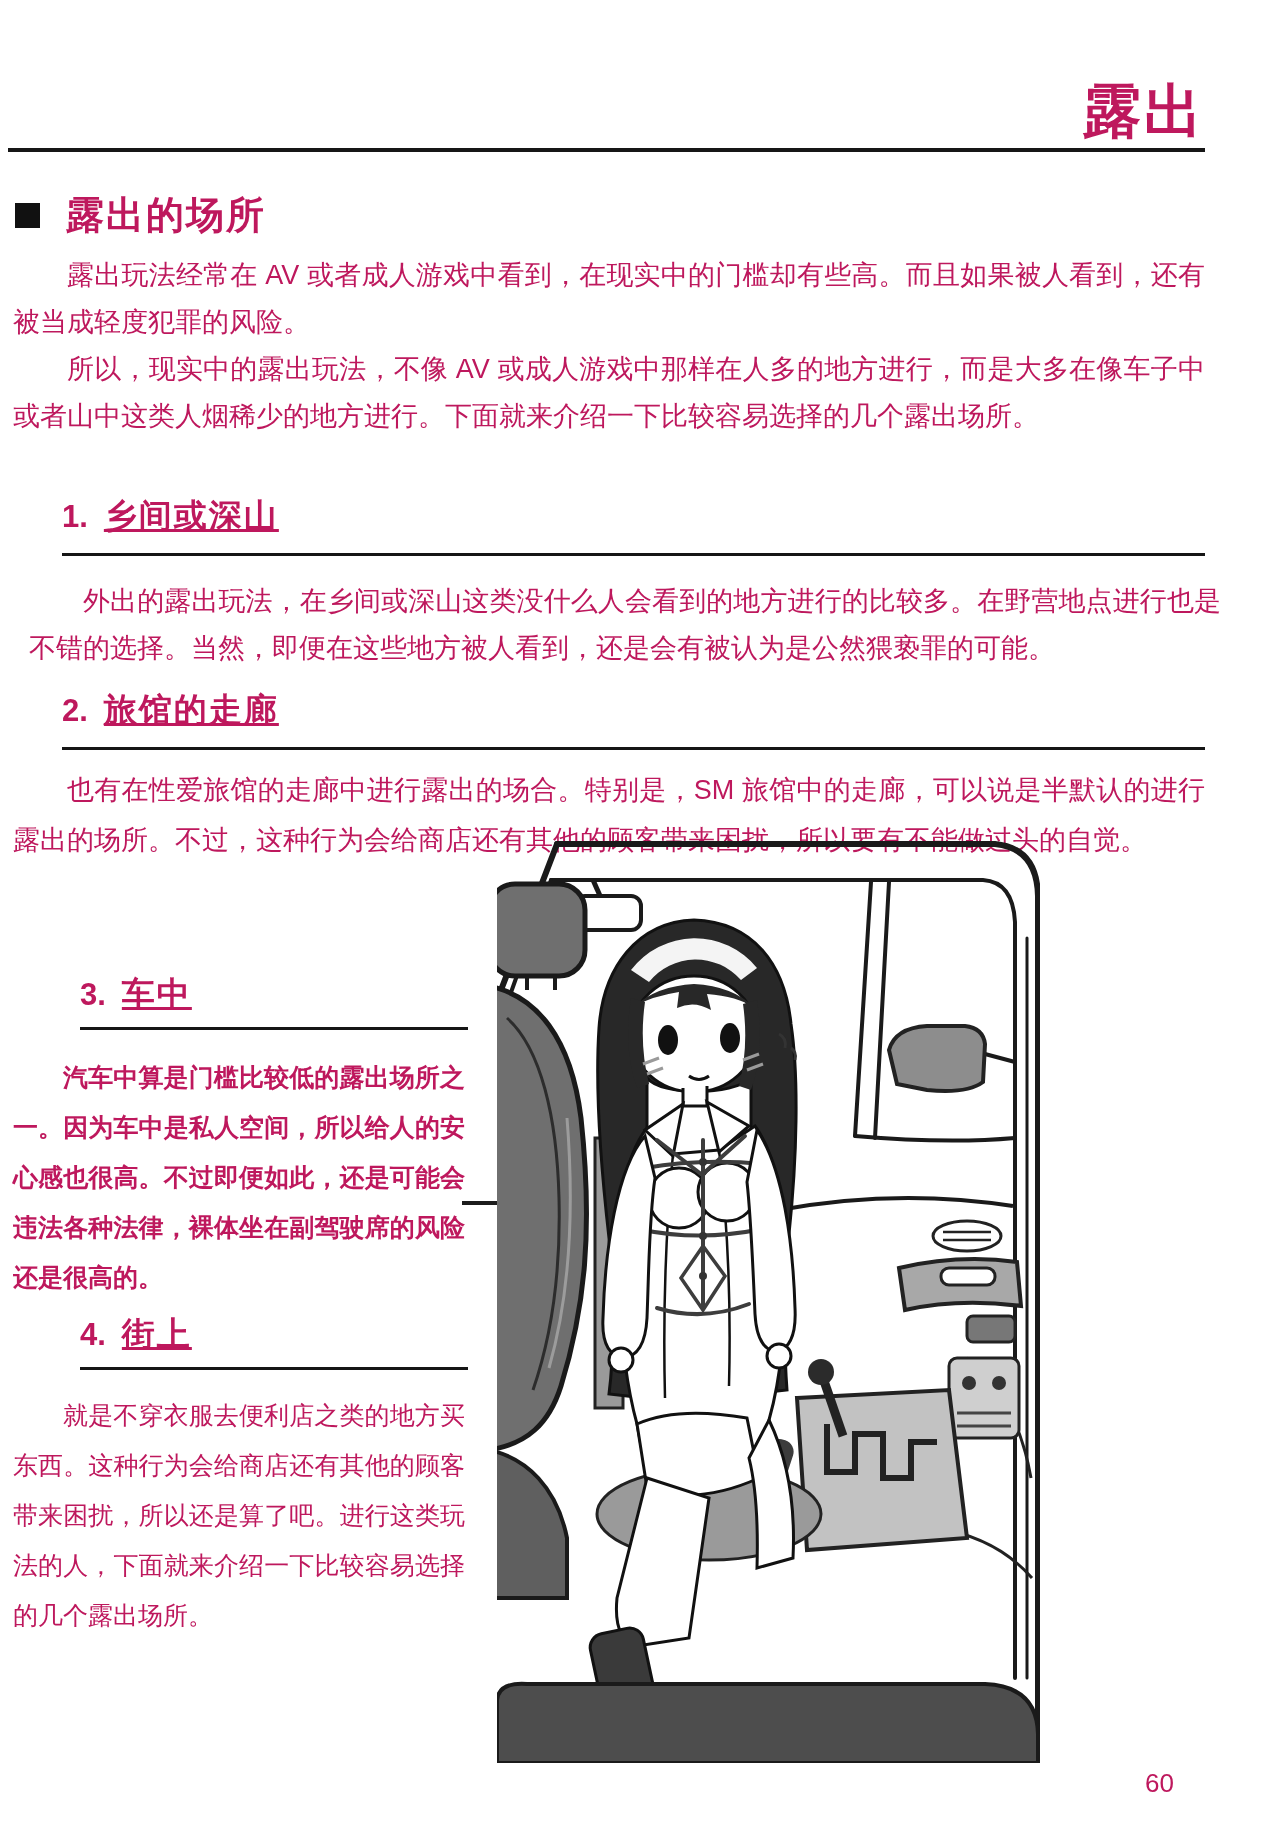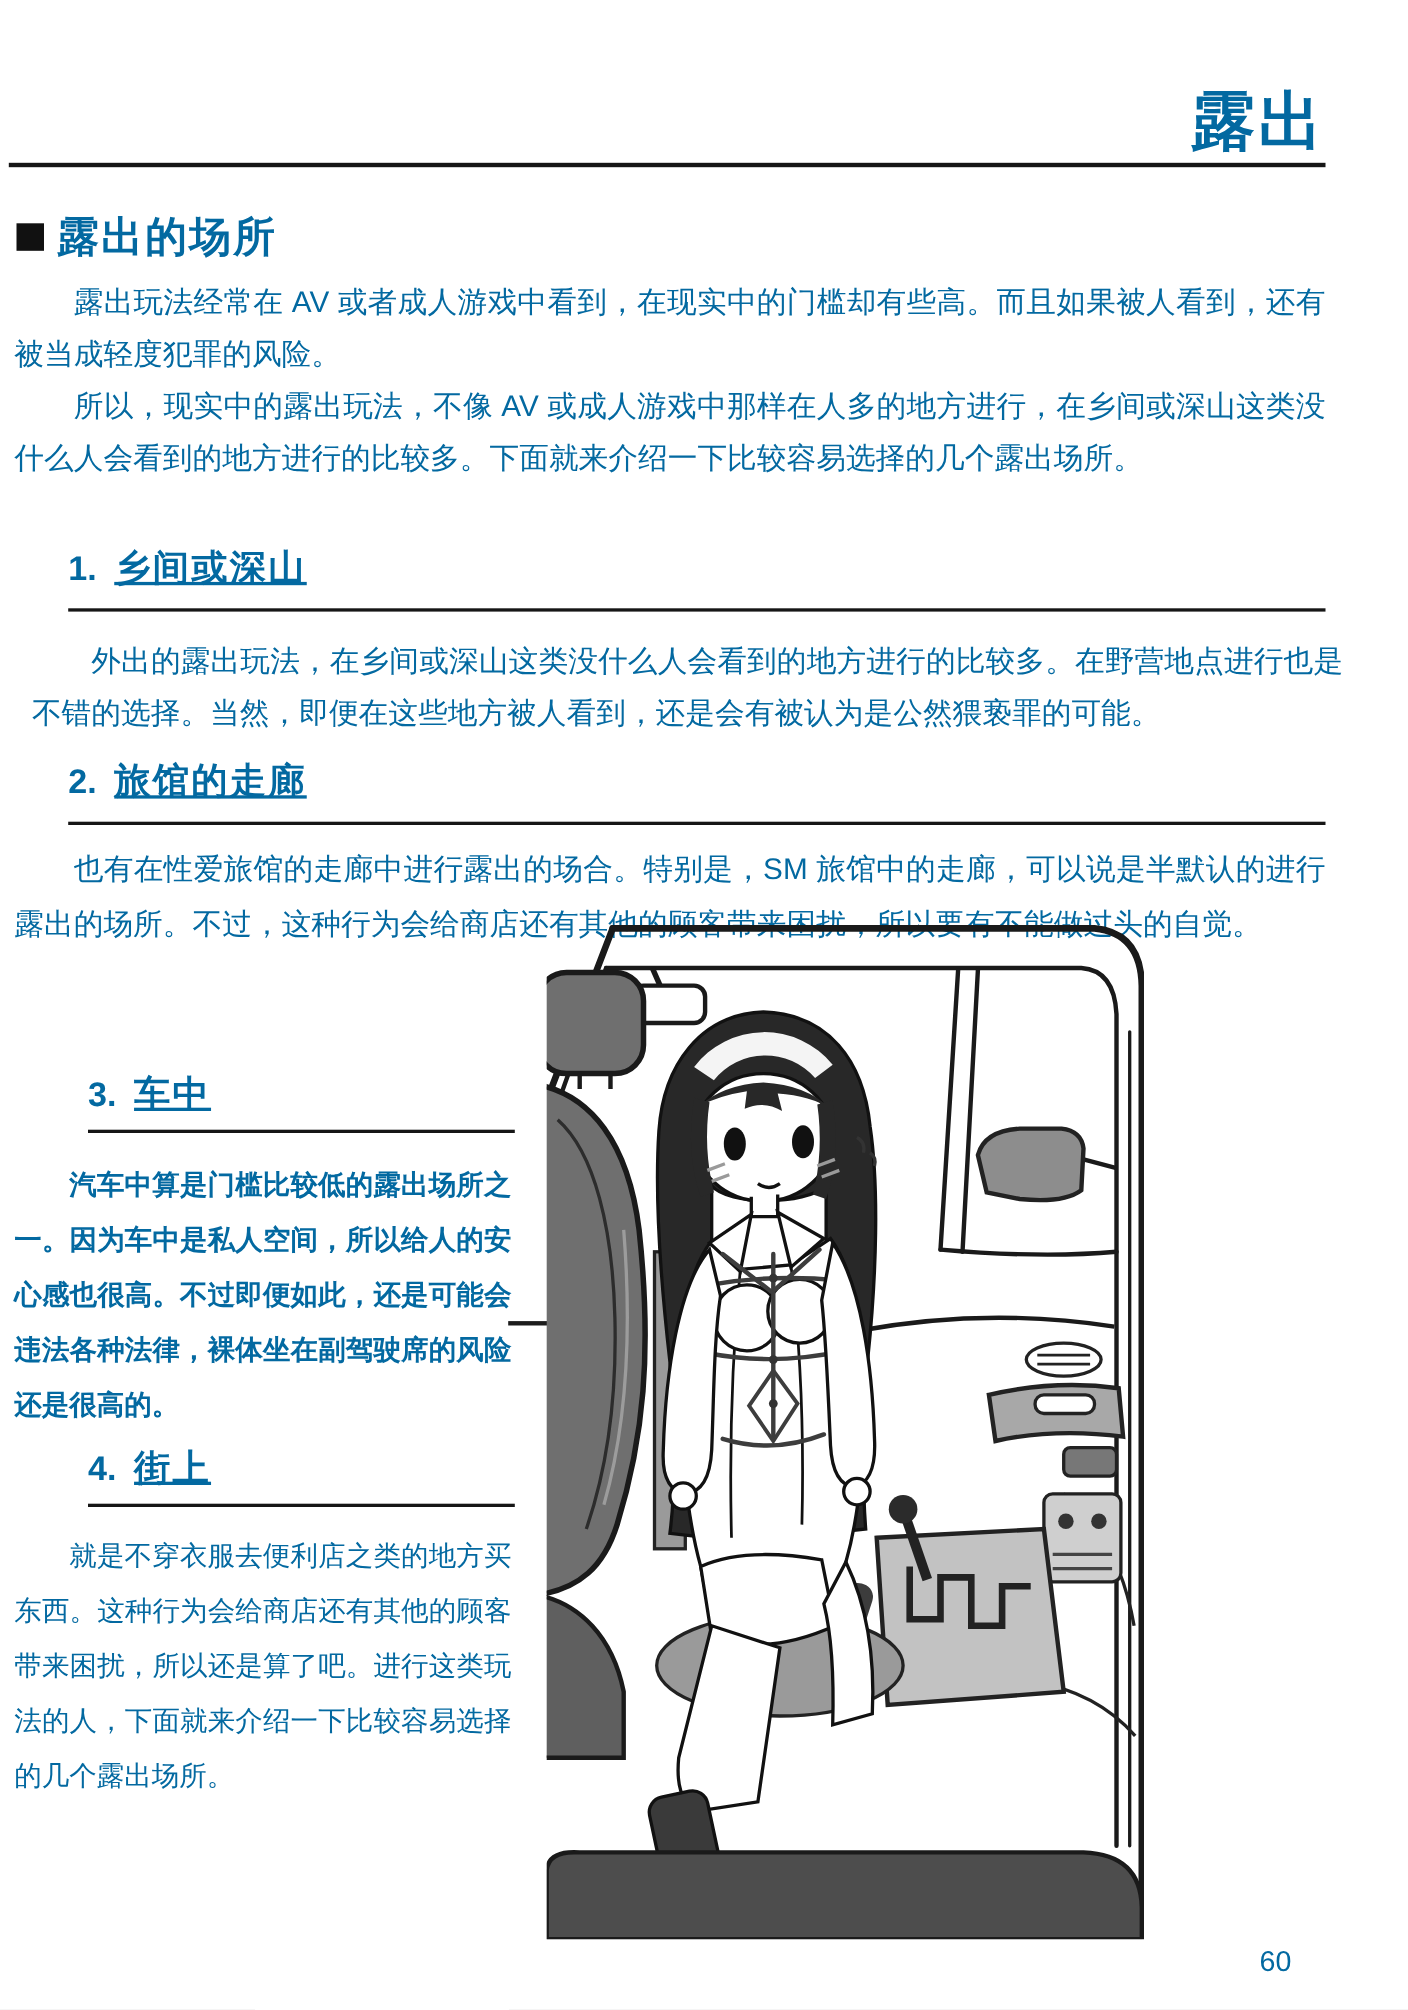--- a/index.html
+++ b/index.html
@@ -1,21 +1,21 @@
 <!DOCTYPE html>
 <html><head>
 <meta charset="utf-8">
 <style>
   html,body{margin:0;padding:0;background:#e8e8e8;}
   .page{position:relative;width:1280px;height:1827px;background:#ffffff;margin:0 auto;
-        font-family:"Liberation Sans",sans-serif;color:#0369a1;overflow:hidden;}
+        font-family:"Liberation Sans",sans-serif;color:#be185d;overflow:hidden;}
   .page-title{position:absolute;top:82px;left:13px;width:1192px;margin:0;
         text-align:right;font-size:58px;font-weight:800;letter-spacing:3px;line-height:1;}
   .title-rule{position:absolute;top:148px;left:8px;width:1197px;height:4px;background:#161616;}
-  .section-header{position:absolute;top:190px;left:15px;display:flex;align-items:center;gap:12px;}
+  .section-header{position:absolute;top:190px;left:15px;display:flex;align-items:center;gap:26px;}
   .sq{width:25px;height:25px;background:#111;flex:0 0 auto;}
   .section-header-label{font-size:38px;font-weight:700;letter-spacing:2px;}
   .intro{position:absolute;top:252px;left:13px;width:1192px;}
   .intro p,.body-text{margin:0;font-size:27px;line-height:47px;text-indent:2em;text-align:justify;}
   .sec-heading{position:absolute;display:flex;gap:16px;align-items:baseline;
         border-bottom:3px solid #161616;font-weight:700;}
   .h-num{font-size:31px;}
   .h-title{font-size:33px;letter-spacing:2px;text-decoration:underline;}
   .sec1-h{top:494px;left:62px;width:1143px;padding-bottom:14px;}
   .sec1-b{position:absolute;top:578px;left:29px;width:1192px;}
@@ -39,21 +39,21 @@
   <h1 class="page-title">露出</h1>
   <div class="title-rule"></div>
 
   <div class="section-header">
     <span class="sq"></span>
     <span class="section-header-label">露出的场所</span>
   </div>
 
   <div class="intro">
     <p>露出玩法经常在 AV 或者成人游戏中看到，在现实中的门槛却有些高。而且如果被人看到，还有被当成轻度犯罪的风险。</p>
-    <p>所以，现实中的露出玩法，不像 AV 或成人游戏中那样在人多的地方进行，在乡间或深山这类没什么人会看到的地方进行的比较多。下面就来介绍一下比较容易选择的几个露出场所。</p>
+    <p>所以，现实中的露出玩法，不像 AV 或成人游戏中那样在人多的地方进行，而是大多在像车子中或者山中这类人烟稀少的地方进行。下面就来介绍一下比较容易选择的几个露出场所。</p>
   </div>
 
   <div class="sec-heading sec1-h">
     <span class="h-num">1.</span>
     <span class="h-title">乡间或深山</span>
   </div>
   <p class="body-text sec1-b">外出的露出玩法，在乡间或深山这类没什么人会看到的地方进行的比较多。在野营地点进行也是不错的选择。当然，即便在这些地方被人看到，还是会有被认为是公然猥亵罪的可能。</p>
 
   <div class="sec-heading sec2-h">
     <span class="h-num">2.</span>

